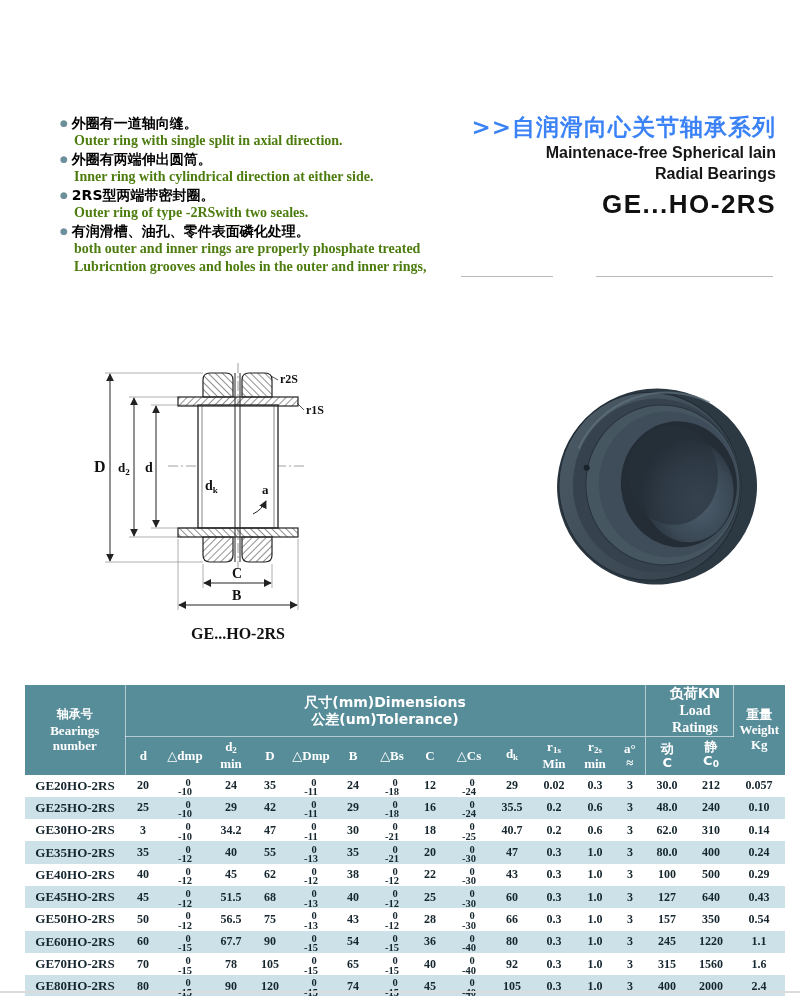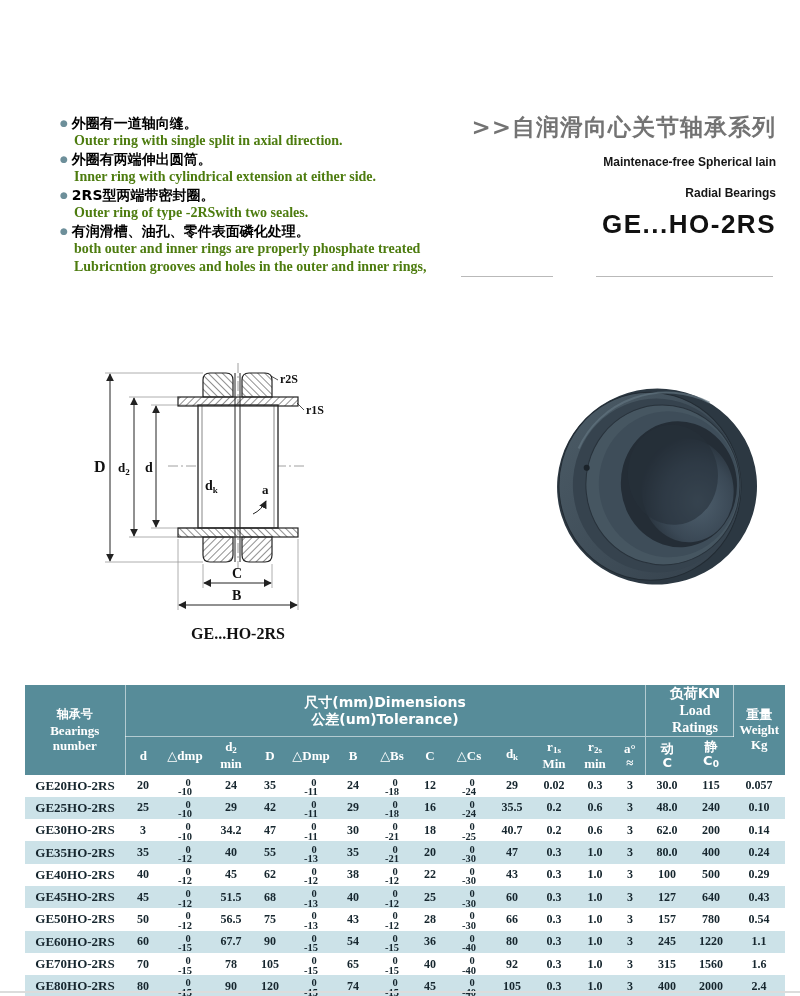--- a/index.html
+++ b/index.html
@@ -22,23 +22,22 @@
     padding-left:14px; font-family:"Liberation Serif","DejaVu Serif",serif;
   }
 
   
   .title-block { position:absolute; left:380px; top:112px; width:396px; text-align:right; }
   .series-zh {
     font-size:23px; font-weight:bold; letter-spacing:1px; line-height:30px;
     font-family:"DejaVu Sans","Liberation Sans",sans-serif;
   }
   .title-sub {
-    font-size:12px; font-weight:bold; color:#161616; line-height:21px;
+    font-size:16px; font-weight:bold; color:#161616; line-height:21px;
     font-family:"Liberation Sans","DejaVu Sans",sans-serif;
-    margin-top:10px;
   }
   .title-model {
     font-size:26px; font-weight:bold; color:#111; letter-spacing:1.5px; margin-top:5px;
     font-family:"Liberation Sans","DejaVu Sans",sans-serif;
   }
   .rule { position:absolute; height:1px; background:#b9b9b9; }
   .rule-1 { left:461px; top:276px; width:92px; }
   .rule-2 { left:596px; top:276px; width:177px; }
 
   
@@ -83,35 +82,35 @@
 
 <div class="page">
 
   <section class="features">
     <div class="feat">
       <div class="zh"><span class="bullet">●</span><span>外圈有一道轴向缝。</span></div>
       <div class="en">Outer ring with single split in axial direction.</div>
     </div>
     <div class="feat">
       <div class="zh"><span class="bullet">●</span><span>外圈有两端伸出圆筒。</span></div>
-      <div class="en">Inner ring with cylindrical extension at either side.</div>
+      <div class="en">Inner ring with cylindrical direction at either side.</div>
     </div>
     <div class="feat">
       <div class="zh"><span class="bullet">●</span><span>2RS型两端带密封圈。</span></div>
       <div class="en">Outer ring of type -2RSwith two seales.</div>
     </div>
     <div class="feat">
       <div class="zh"><span class="bullet">●</span><span>有润滑槽、油孔、零件表面磷化处理。</span></div>
       <div class="en">both outer and inner rings are properly phosphate treated</div>
       <div class="en">Lubricntion grooves and holes in the outer and inner rings,</div>
     </div>
   </section>
 
   <section class="title-block">
-    <div class="series-zh" style="color:#737373;">&gt;&gt;自润滑向心关节轴承系列</div>
+    <div class="series-zh" style="color:#3b82f6;">&gt;&gt;自润滑向心关节轴承系列</div>
     <div class="title-sub">Maintenace-free Spherical lain</div>
     <div class="title-sub">Radial Bearings</div>
     <div class="title-model">GE...HO-2RS</div>
   </section>
   <div class="rule rule-1"></div>
   <div class="rule rule-2"></div>
 
   <svg class="drawing" width="345" height="298" viewBox="0 0 345 298">
     <defs>
       <pattern id="hatchF" patternUnits="userSpaceOnUse" width="5" height="5" patternTransform="rotate(-45)">
@@ -329,21 +328,21 @@
           <td>12</td>
           <td><span class="tol">
               <span class="t">0</span>
               <span class="b">-24</span>
             </span></td>
           <td>29</td>
           <td>0.02</td>
           <td>0.3</td>
           <td>3</td>
           <td>30.0</td>
-          <td>115</td>
+          <td>212</td>
           <td>0.057</td>
         </tr>
         <tr class="stripe">
           <td class="bearing-name">GE25HO-2RS</td>
           <td>25</td>
           <td><span class="tol">
               <span class="t">0</span>
               <span class="b">-10</span>
             </span></td>
           <td>29</td>
@@ -391,21 +390,21 @@
           <td>18</td>
           <td><span class="tol">
               <span class="t">0</span>
               <span class="b">-25</span>
             </span></td>
           <td>40.7</td>
           <td>0.2</td>
           <td>0.6</td>
           <td>3</td>
           <td>62.0</td>
-          <td>200</td>
+          <td>310</td>
           <td>0.14</td>
         </tr>
         <tr class="stripe">
           <td class="bearing-name">GE35HO-2RS</td>
           <td>35</td>
           <td><span class="tol">
               <span class="t">0</span>
               <span class="b">-12</span>
             </span></td>
           <td>40</td>
@@ -515,21 +514,21 @@
           <td>28</td>
           <td><span class="tol">
               <span class="t">0</span>
               <span class="b">-30</span>
             </span></td>
           <td>66</td>
           <td>0.3</td>
           <td>1.0</td>
           <td>3</td>
           <td>157</td>
-          <td>780</td>
+          <td>350</td>
           <td>0.54</td>
         </tr>
         <tr class="stripe">
           <td class="bearing-name">GE60HO-2RS</td>
           <td>60</td>
           <td><span class="tol">
               <span class="t">0</span>
               <span class="b">-15</span>
             </span></td>
           <td>67.7</td>

